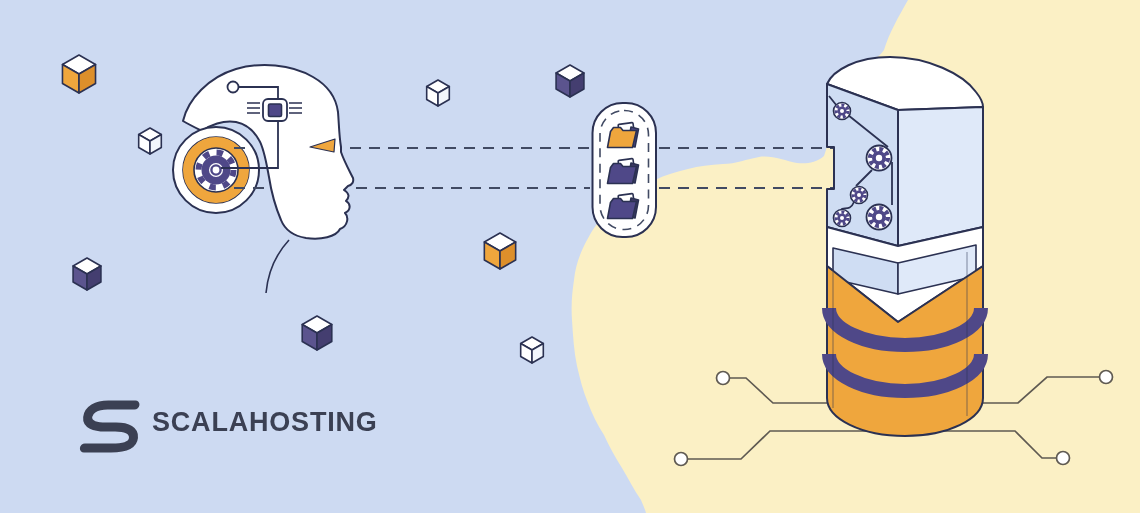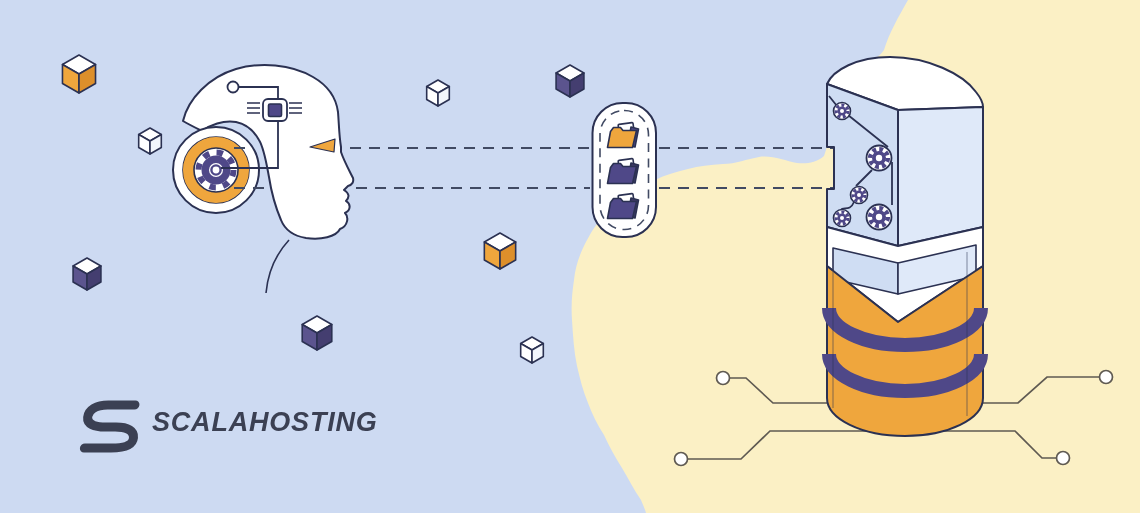--- a/index.html
+++ b/index.html
@@ -1,21 +1,21 @@
 <!DOCTYPE html>
 <html style="--background-blue: #cddaf2; --blob-cream: #fbf0c5; --outline-navy: #2b3152; --purple: #4f4888; --purple-dark: #443e70; --purple-light: #5b548e; --orange: #efa63d; --orange-dark: #dd8f2b; --panel-blue: #cfddf3; --panel-blue-light: #dfe9f9; --trace-gray: #5f5a52; --dash-navy: #414a63; --logo-ink: #3b4053; --white: #ffffff;"><head>
 <meta charset="utf-8">
 <style>
   html,body{margin:0;padding:0;}
   body{
     width:1140px;height:513px;overflow:hidden;
     font-family:"Liberation Sans", sans-serif;
     background:var(--background-blue,#cddaf2);
   }
-  .stage{position:relative;width:1140px;height:513px;font-style:italic;}
+  .stage{position:relative;width:1140px;height:513px;}
   svg{display:block;}
   
   .f-white{fill:#ffffff;}
   .f-blob{fill:var(--blob-cream,#fbf0c5);}
   .f-bg{fill:var(--background-blue,#cddaf2);}
   .f-orange{fill:var(--orange,#efa63d);}
   .f-purple{fill:var(--purple,#4f4888);}
   .f-panel{fill:var(--panel-blue,#cfddf3);}
   .f-panel2{fill:var(--panel-blue-light,#dfe9f9);}
   .f-none{fill:none;}

